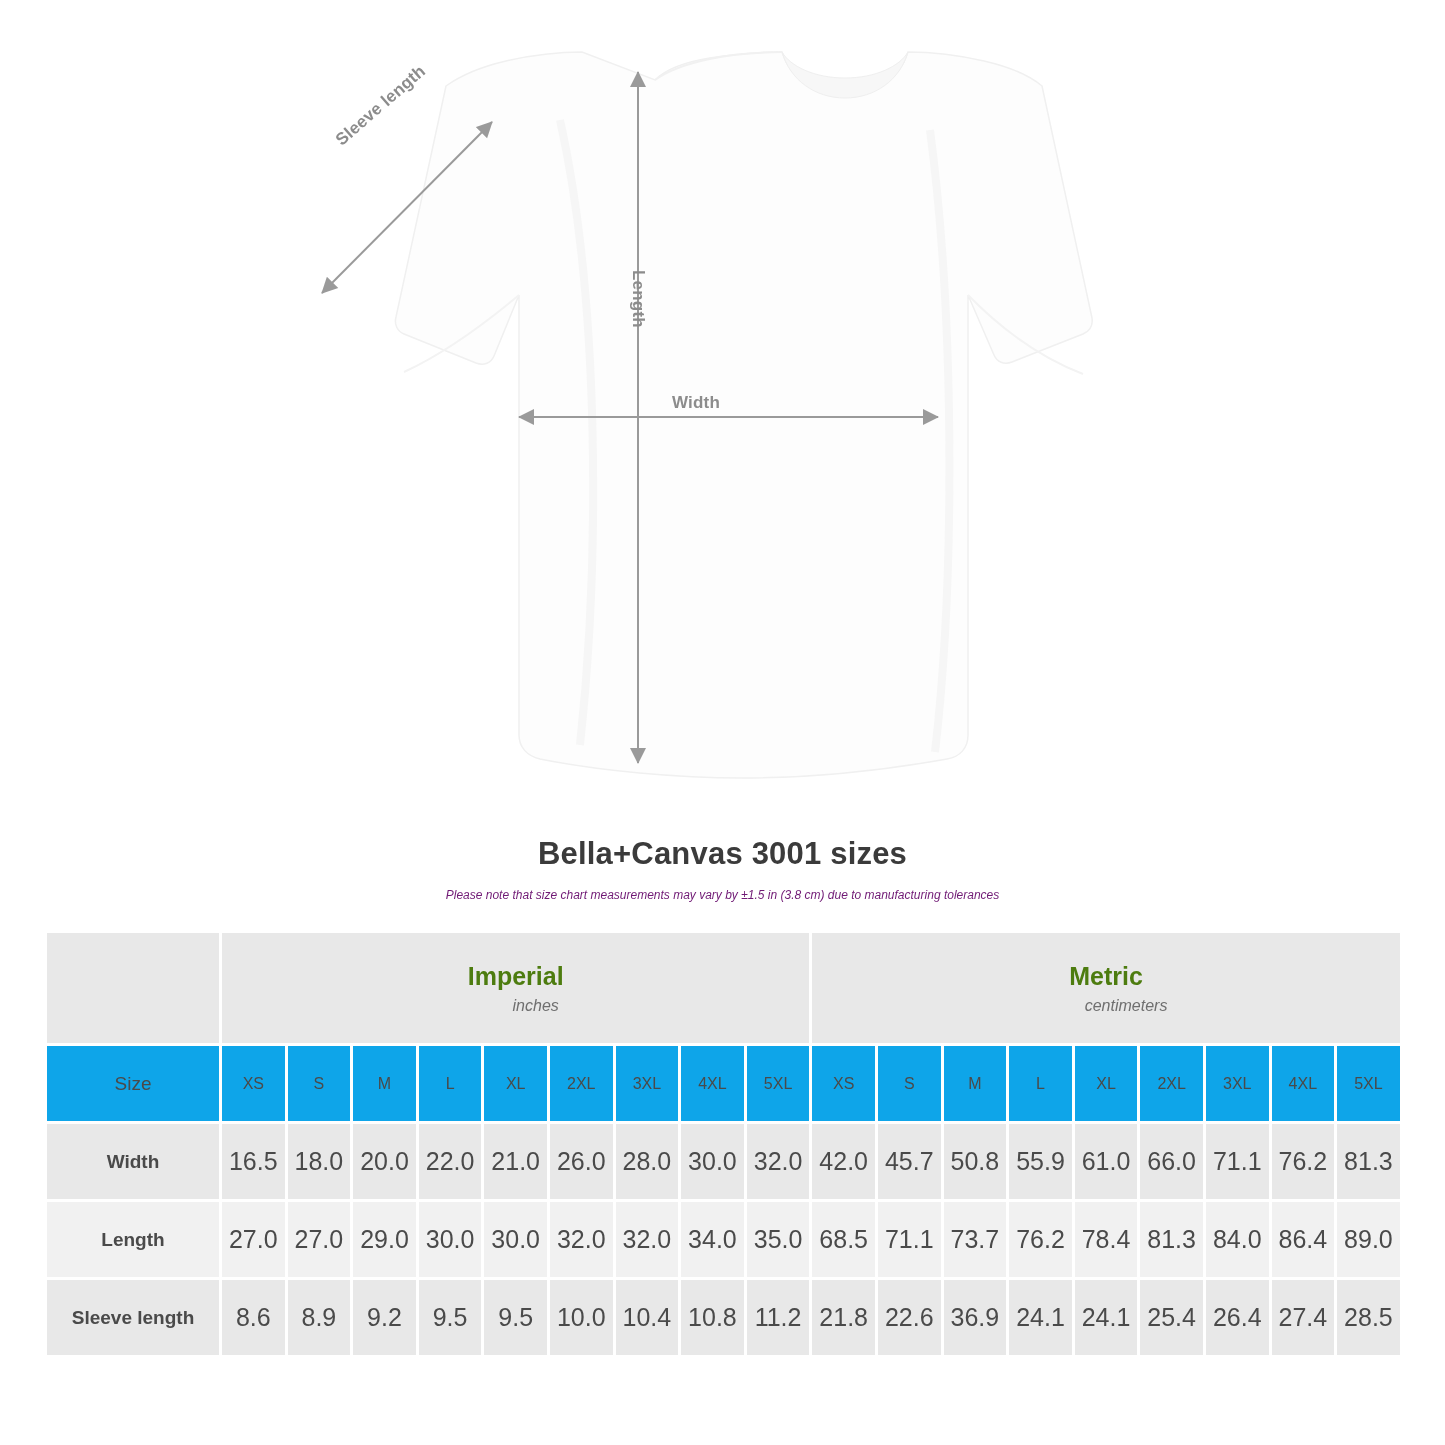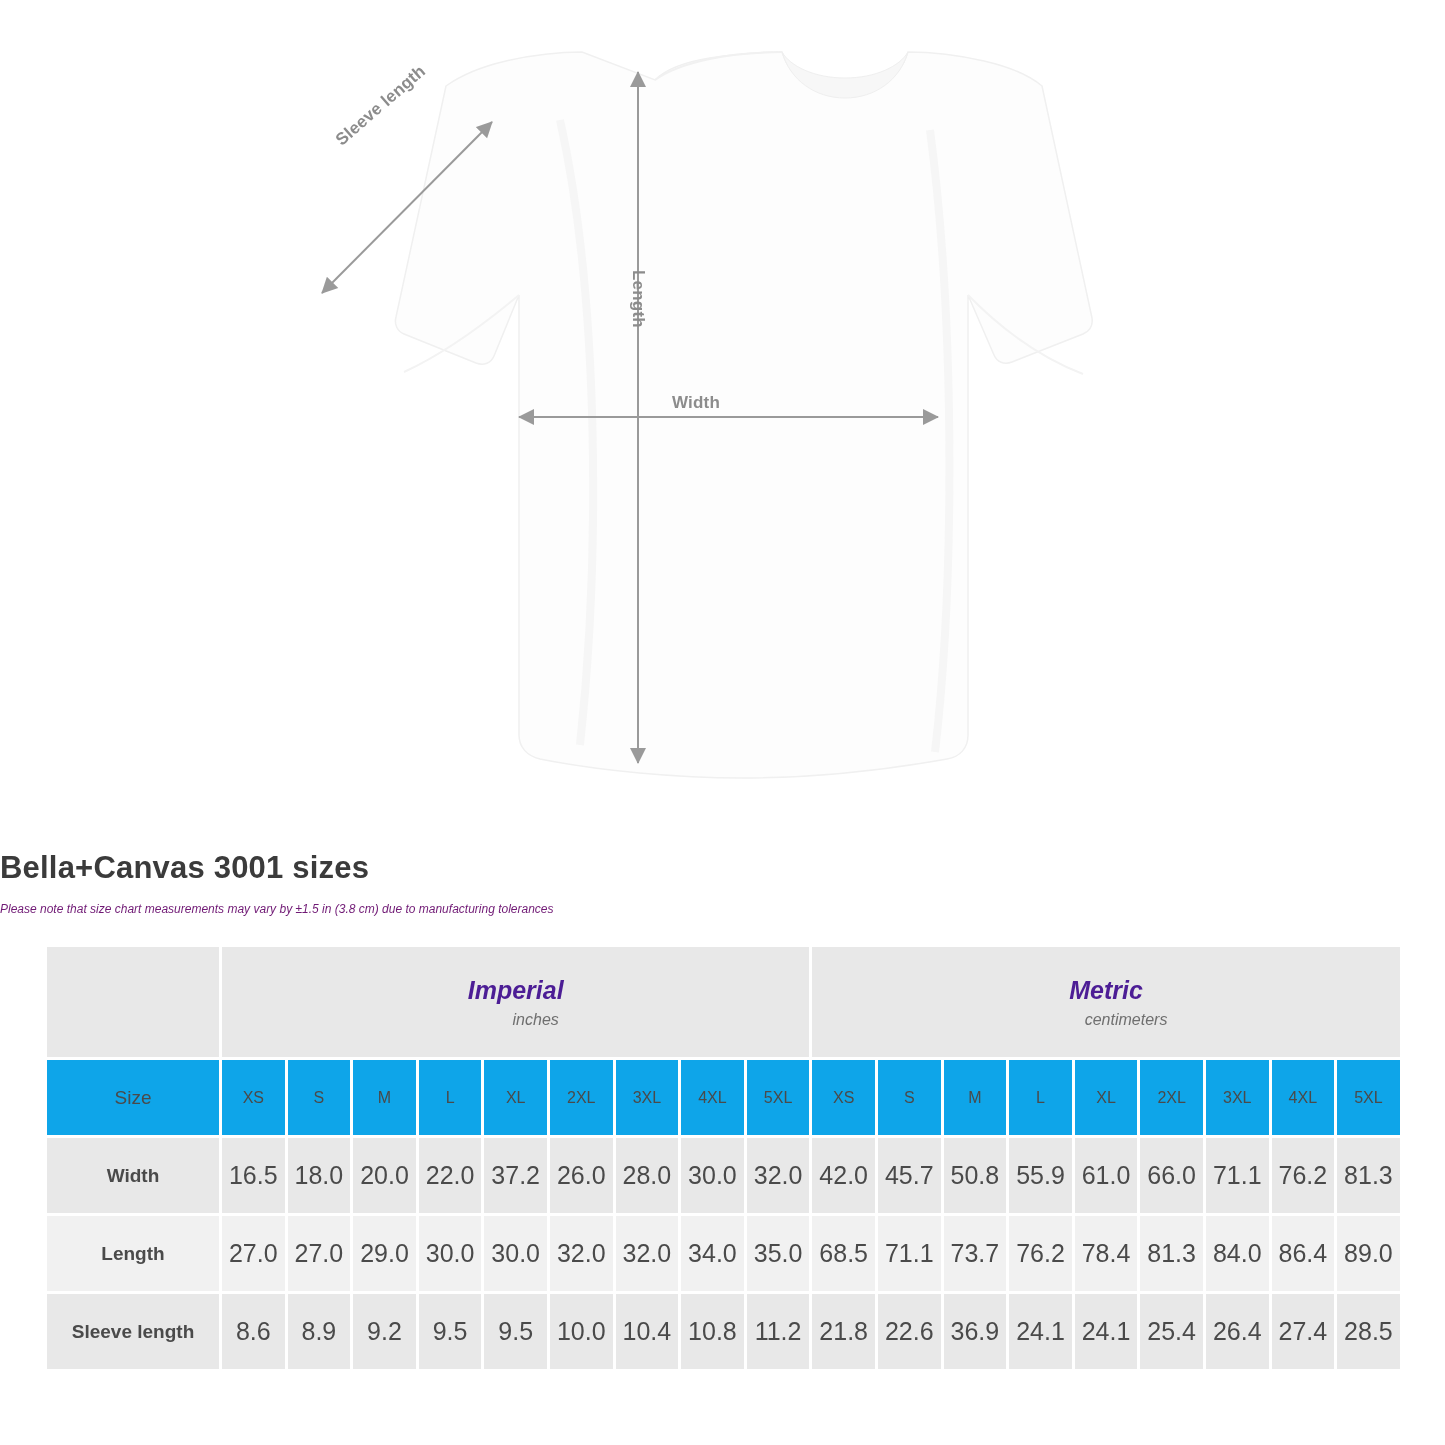--- a/index.html
+++ b/index.html
@@ -51,22 +51,22 @@
     transform: rotate(90deg);
     transform-origin: left top;
   }
   .lbl-width {
     left: 672px;
     top: 393px;
   }
 
   
   .heading-block {
-    text-align: left;
-    margin-top: 20px;
+    text-align: center;
+    margin-top: 6px;
   }
   .chart-title {
     font-size: 31px;
     font-weight: bold;
     color: #3b3b3b;
     letter-spacing: .2px;
   }
   .chart-note {
     margin-top: 16px;
     font-size: 12px;
@@ -90,23 +90,22 @@
     vertical-align: middle;
     font-weight: normal;
     color: #4a4a4a;
   }
   .unit-head {
     background: #e8e8e8;
     height: 108px;
   }
   .unit-sys {
     font-size: 25px;
-    font-style: italic;
-    font-weight: bold;
-    color: #4c1d95;
+    font-weight: bold;
+    color: #4d7c0f;
   }
   .unit-unit {
     font-size: 16px;
     font-style: italic;
     color: #6f6f6f;
     margin-top: 6px;
     margin-left: 40px;
   }
   .row-head {
     background: #0ea5e9;
@@ -267,21 +266,21 @@
           <td>4XL</td>
           <td>5XL</td>
         </tr>
 
         <tr class="data-row row-a">
           <td class="rowlabel">Width</td>
           <td>16.5</td>
           <td>18.0</td>
           <td>20.0</td>
           <td>22.0</td>
-          <td>37.2</td>
+          <td>21.0</td>
           <td>26.0</td>
           <td>28.0</td>
           <td>30.0</td>
           <td>32.0</td>
           <td>42.0</td>
           <td>45.7</td>
           <td>50.8</td>
           <td>55.9</td>
           <td>61.0</td>
           <td>66.0</td>

